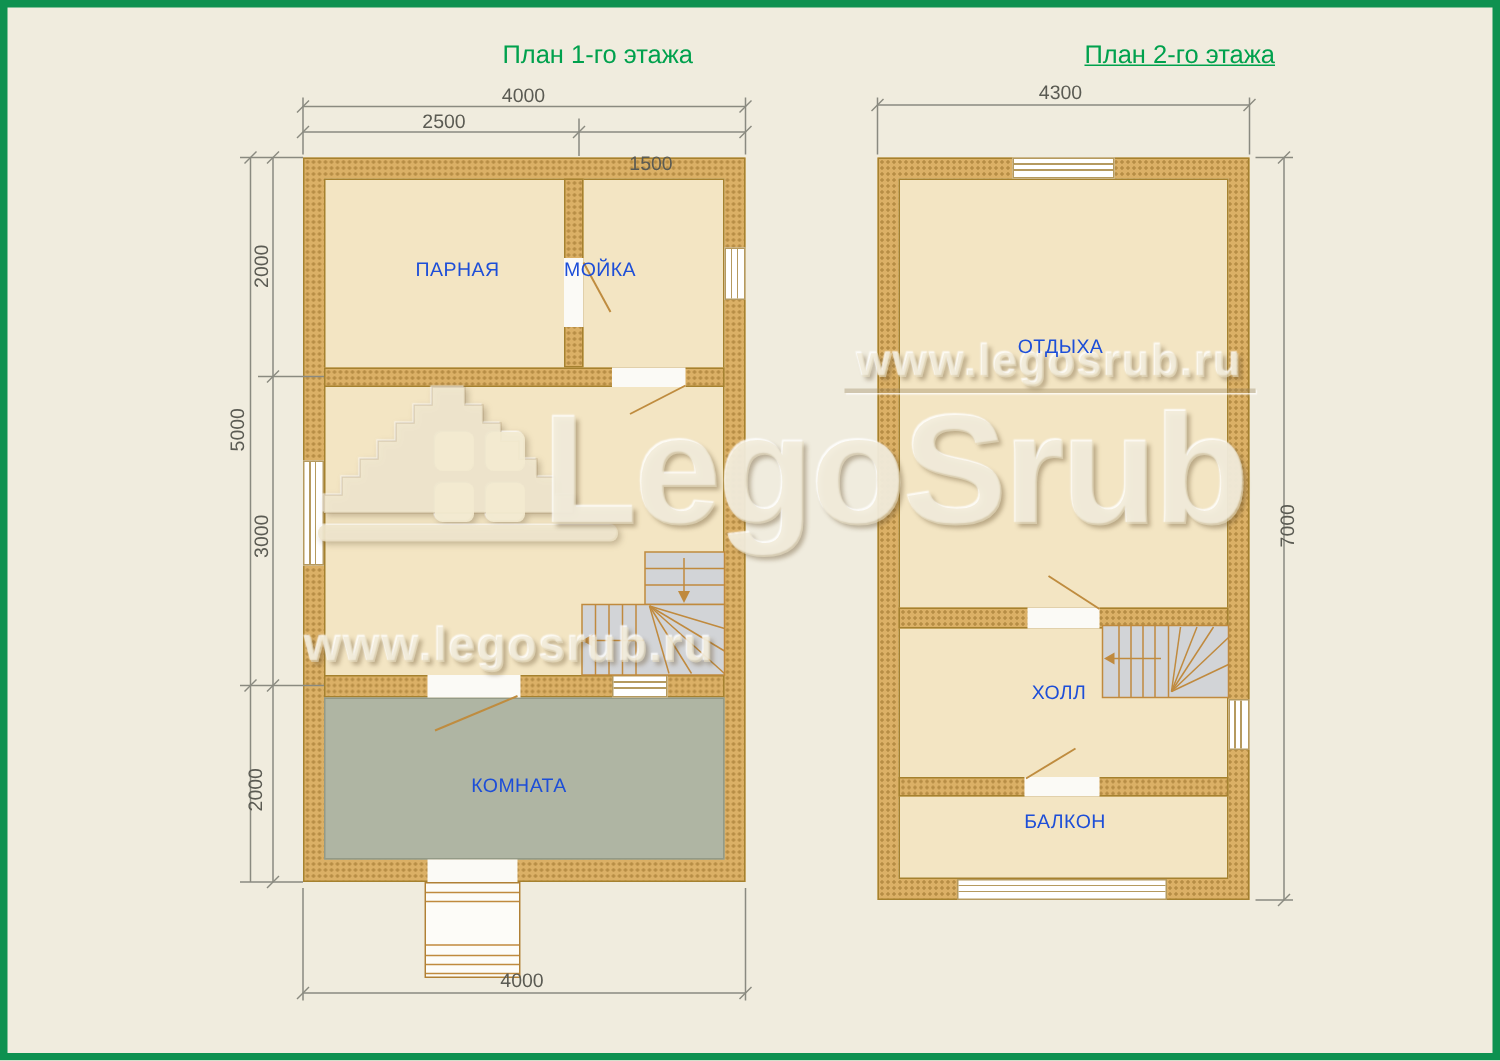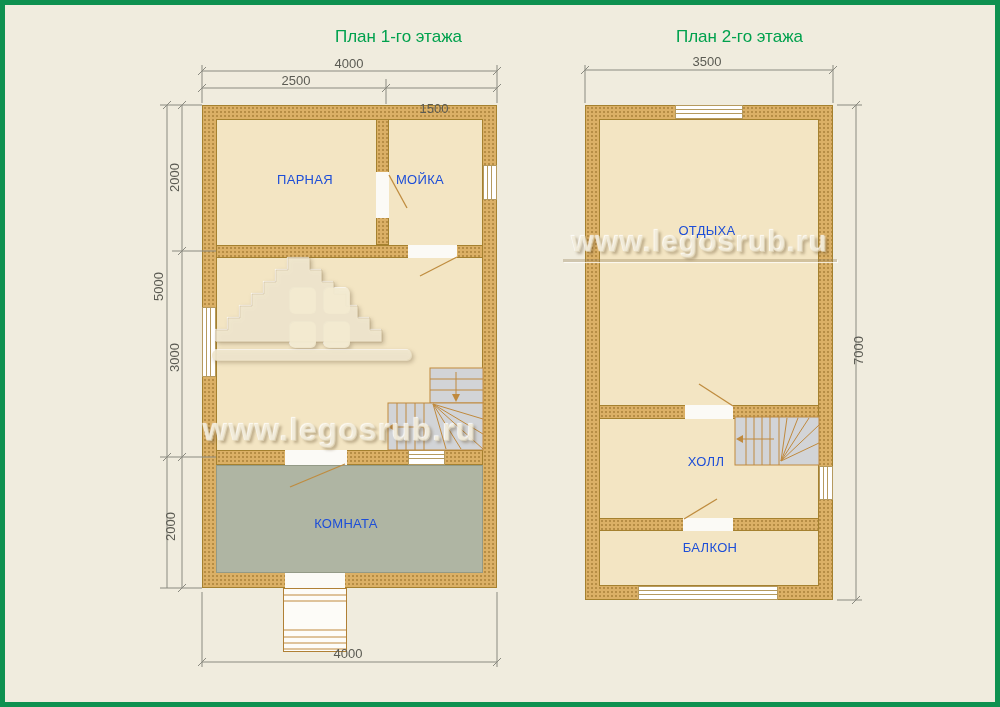--- a/index.html
+++ b/index.html
@@ -111,26 +111,27 @@
   </svg>
 
   <svg class="abs house-wm" style="left:204px;top:230px;" width="215" height="132" viewBox="0 0 215 132">
     <path d="M12,112 V100 H24 V88 H36 V76 H48 V64 H60 V52 H72 V40 H84 V28 H95 H106 V40 H118 V52 H130 V64 H142 V76 H154 V88 H166 V100 H178 V112 Z" fill="rgba(238,228,200,.8)" stroke="rgba(130,105,60,.2)"></path>
     <rect x="86" y="58" width="26" height="26" rx="5" fill="rgba(243,234,207,.9)"></rect>
     <rect x="120" y="58" width="26" height="26" rx="5" fill="rgba(243,234,207,.9)"></rect>
     <rect x="86" y="92" width="26" height="26" rx="5" fill="rgba(243,234,207,.9)"></rect>
     <rect x="120" y="92" width="26" height="26" rx="5" fill="rgba(243,234,207,.9)"></rect>
     <rect x="8" y="120" width="200" height="11" rx="5" fill="rgba(238,228,200,.8)"></rect>
   </svg>
+  <div class="abs wm wm-big" style="left:362px;top:262px;">LegoSrub</div>
   <div class="abs wm wm-site" style="left:190px;top:412px;width:300px;">www.legosrub.ru</div>
   <div class="abs wm wm-site2" style="left:550px;top:225px;width:300px;">www.legosrub.ru</div>
   <div class="abs wm-underline" style="left:563px;top:259px;width:274px;"></div>
 
   <div class="abs room-label" style="left:245px;top:172px;width:120px;">ПАРНАЯ</div>
-  <div class="abs room-label" style="left:372px;top:172px;width:96px;">МОЙКА</div>
+  <div class="abs room-label" style="left:352px;top:172px;width:96px;">МОЙКА</div>
   <div class="abs room-label" style="left:286px;top:516px;width:120px;">КОМНАТА</div>
   <div class="abs room-label" style="left:647px;top:223px;width:120px;">ОТДЫХА</div>
   <div class="abs room-label" style="left:646px;top:454px;width:120px;">ХОЛЛ</div>
   <div class="abs room-label" style="left:650px;top:540px;width:120px;">БАЛКОН</div>
 
   <svg class="abs" style="left:0;top:0;" width="1000" height="707" viewBox="0 0 1000 707" stroke="#8A8A80" stroke-width="1" fill="none">
     <g>
       <line x1="202" y1="65" x2="202" y2="103"></line>
         <line x1="386" y1="79" x2="386" y2="104"></line>
         <line x1="497" y1="65" x2="497" y2="103"></line>
@@ -180,20 +181,20 @@
   </svg>
 
   <div class="abs dim-label" style="left:319px;top:56px;width:60px;">4000</div>
   <div class="abs dim-label" style="left:266px;top:73px;width:60px;">2500</div>
   <div class="abs dim-label" style="left:404px;top:73px;width:60px;margin-top:28px;">1500</div>
   <div class="abs dim-label rot" style="left:149px;top:170px;width:50px;">2000</div>
   <div class="abs dim-label rot" style="left:133px;top:279px;width:50px;">5000</div>
   <div class="abs dim-label rot" style="left:149px;top:350px;width:50px;">3000</div>
   <div class="abs dim-label rot" style="left:145px;top:519px;width:50px;">2000</div>
   <div class="abs dim-label" style="left:318px;top:646px;width:60px;">4000</div>
-  <div class="abs dim-label" style="left:677px;top:54px;width:60px;">3500</div>
+  <div class="abs dim-label" style="left:677px;top:54px;width:60px;">4300</div>
   <div class="abs dim-label rot" style="left:833px;top:343px;width:50px;">7000</div>
 
   <div class="abs title" style="left:262px;top:27px;width:200px;">План 1-го этажа</div>
-  <div class="abs title" style="left:603px;top:27px;width:200px;">План 2-го этажа</div>
+  <div class="abs title" style="left:650px;top:27px;width:200px;text-decoration:underline;">План 2-го этажа</div>
 
   <div class="abs frame"></div>
 </div>
 
 </body></html>

